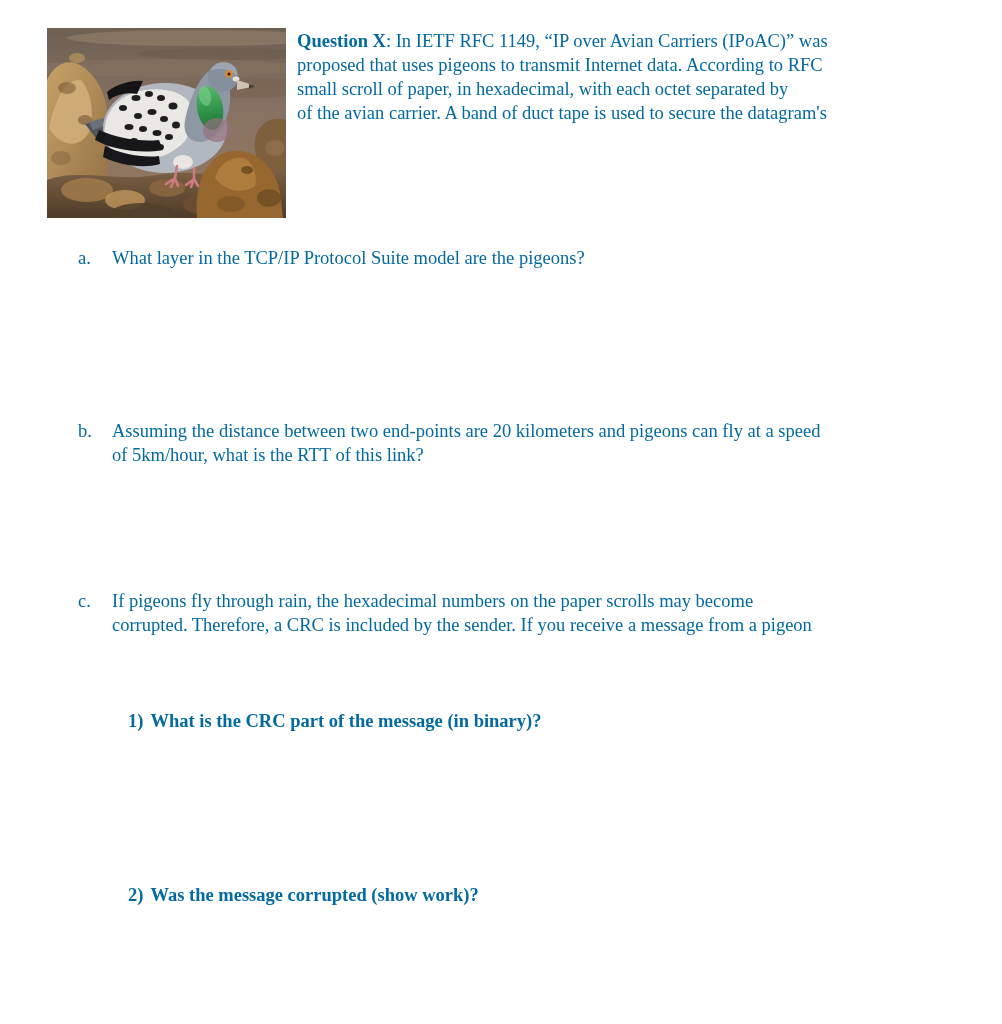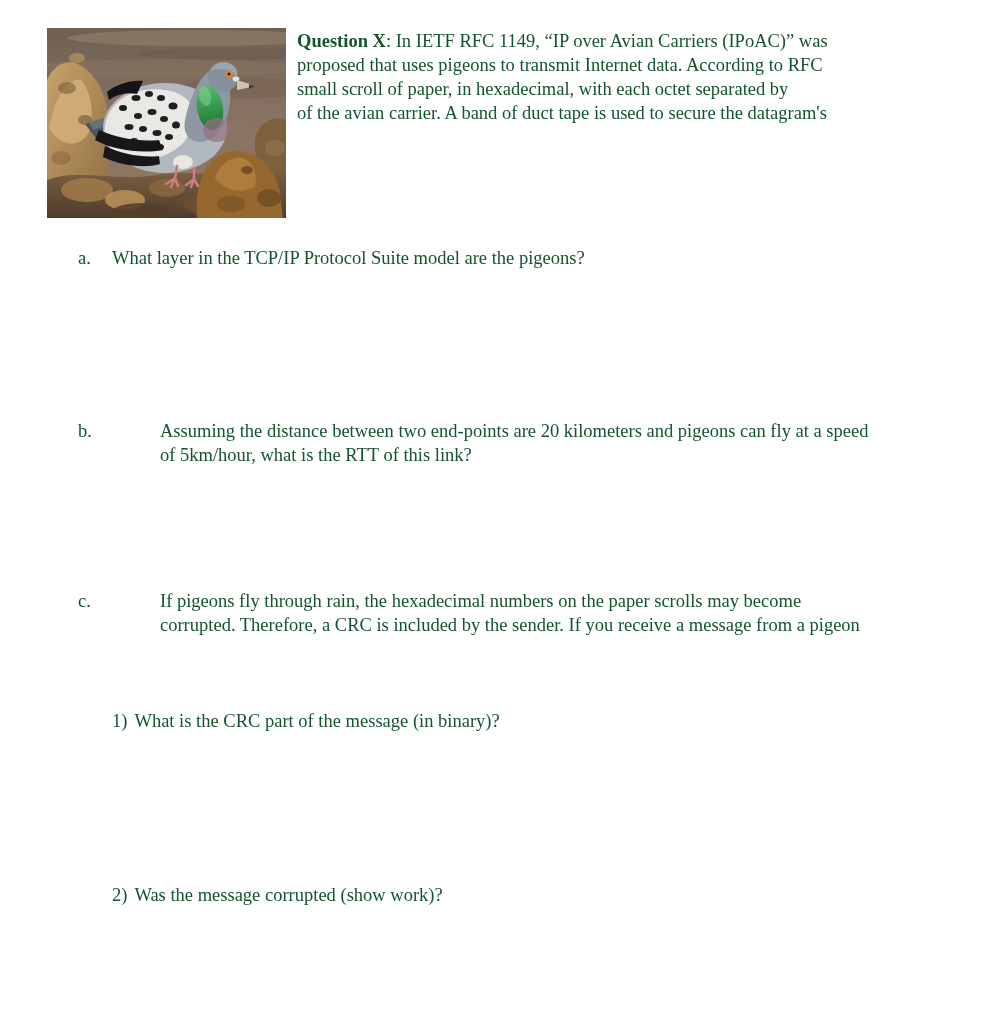--- a/index.html
+++ b/index.html
@@ -19,44 +19,45 @@
     position: absolute;
     left: 47px; top: 28px;
     width: 239px; height: 190px;
     overflow: hidden;
   }
   .figure svg { display: block; width: 239px; height: 190px; }
 
   .text-block {
     font-size: 18.5px;
     line-height: 24px;
-    color: #14532d;
+    color: #0369a1;
   }
   .intro {
     position: absolute;
     left: 297px; top: 29px;
     width: 690px;
   }
   .intro .line { display: block; white-space: nowrap; }
   .b { font-weight: bold; }
 
   .part {
     position: absolute;
     left: 78px;
     display: flex;
     align-items: flex-start;
   }
   .part-label { width: 34px; flex: none; display: inline-block; }
   .part-body { display: block; }
-  .part-body .line { display: block; white-space: nowrap; margin-left: 48px; }
+  .part-body .line { display: block; white-space: nowrap; }
 
   .sub {
     position: absolute;
-    left: 112px;
+    left: 128px;
     white-space: nowrap;
+    font-weight: bold;
   }
   .sub .sub-label { margin-right: 7px; }
 
   sup.exp {
     font-size: 12px;
     line-height: 0;
     vertical-align: 6px;
     font-weight: bold;
   }
 </style>

